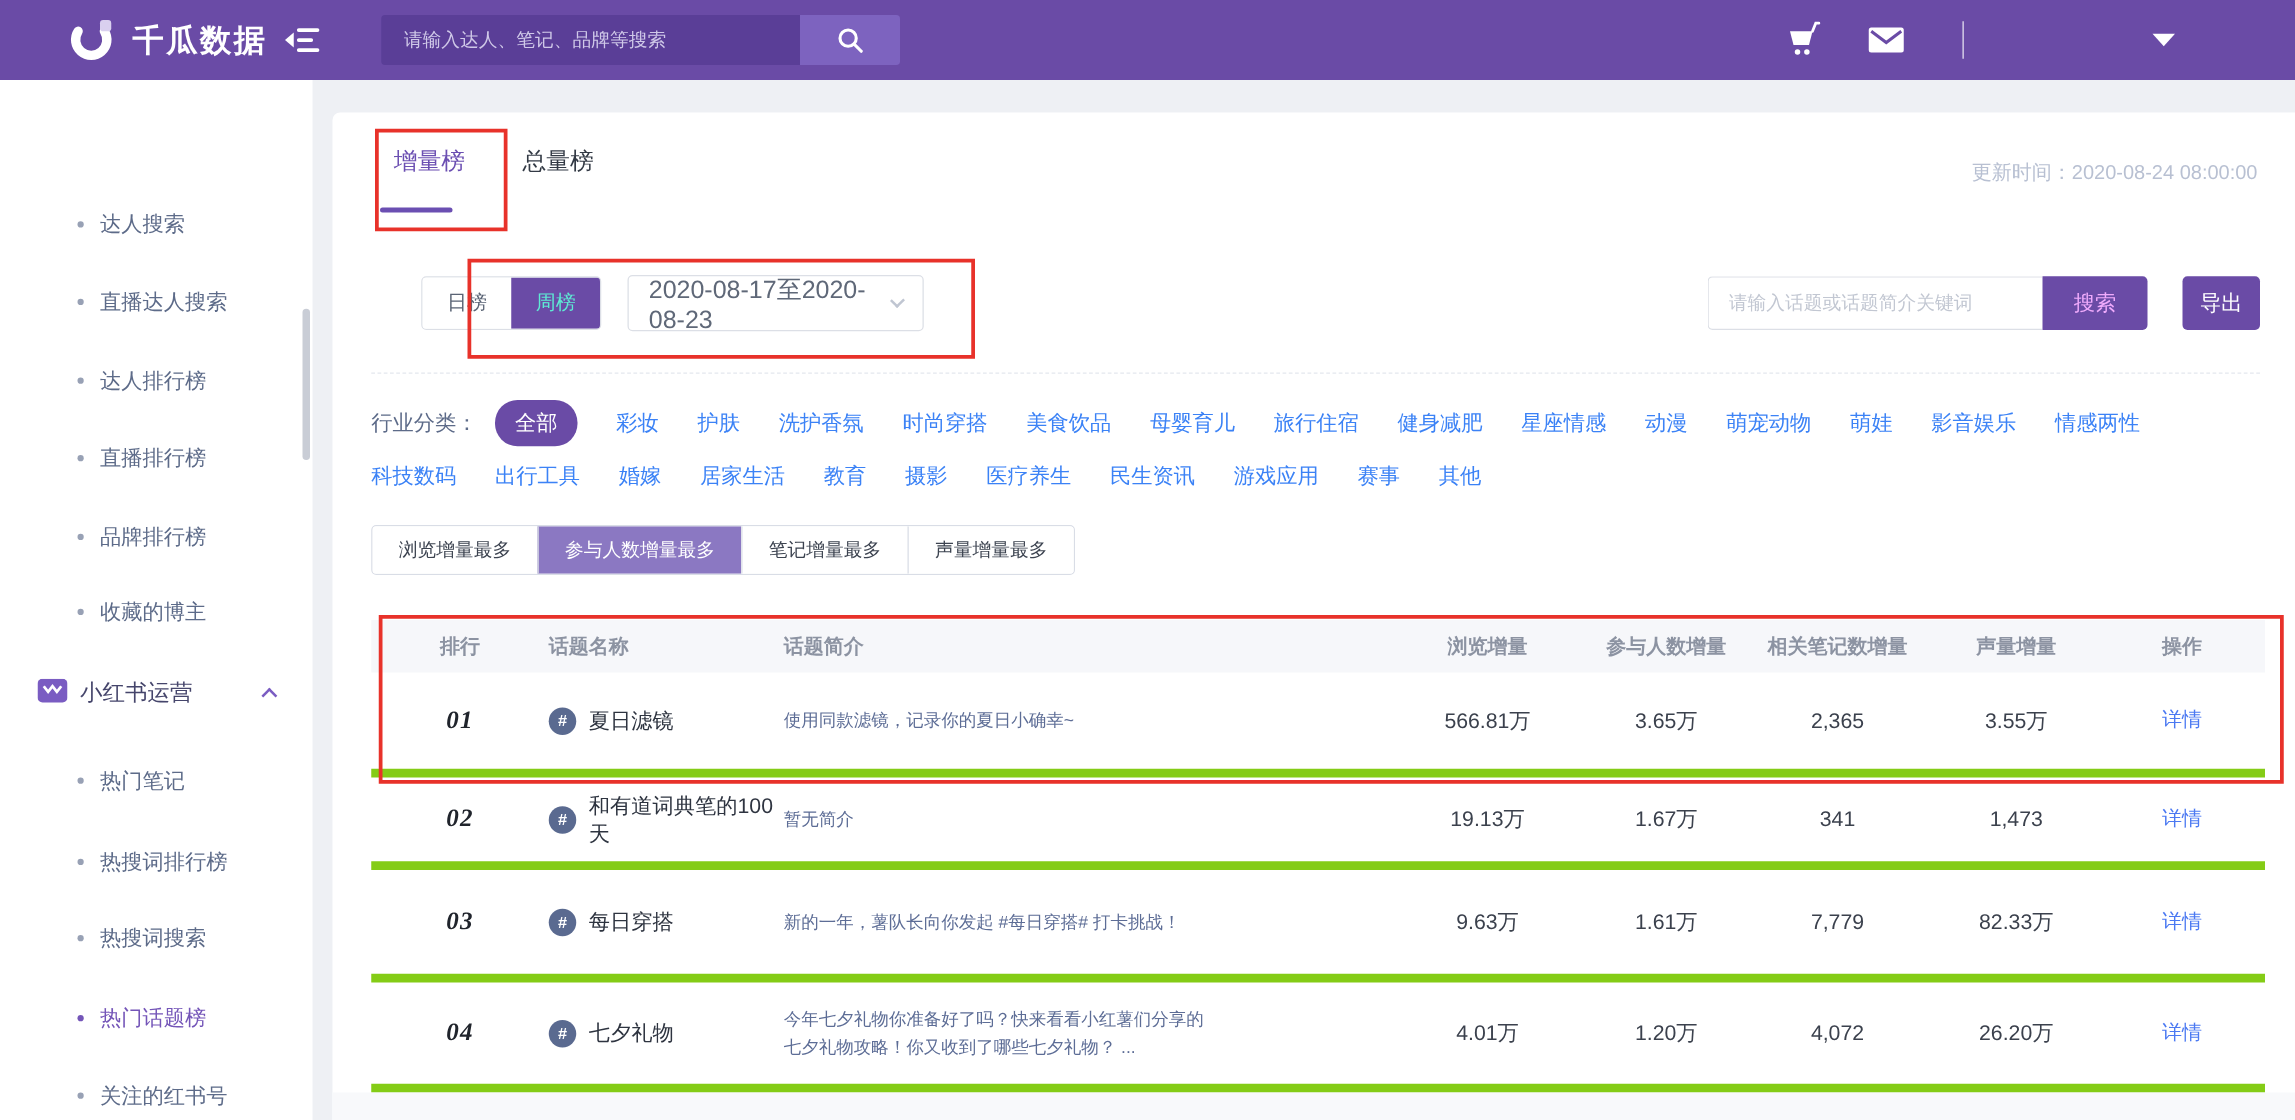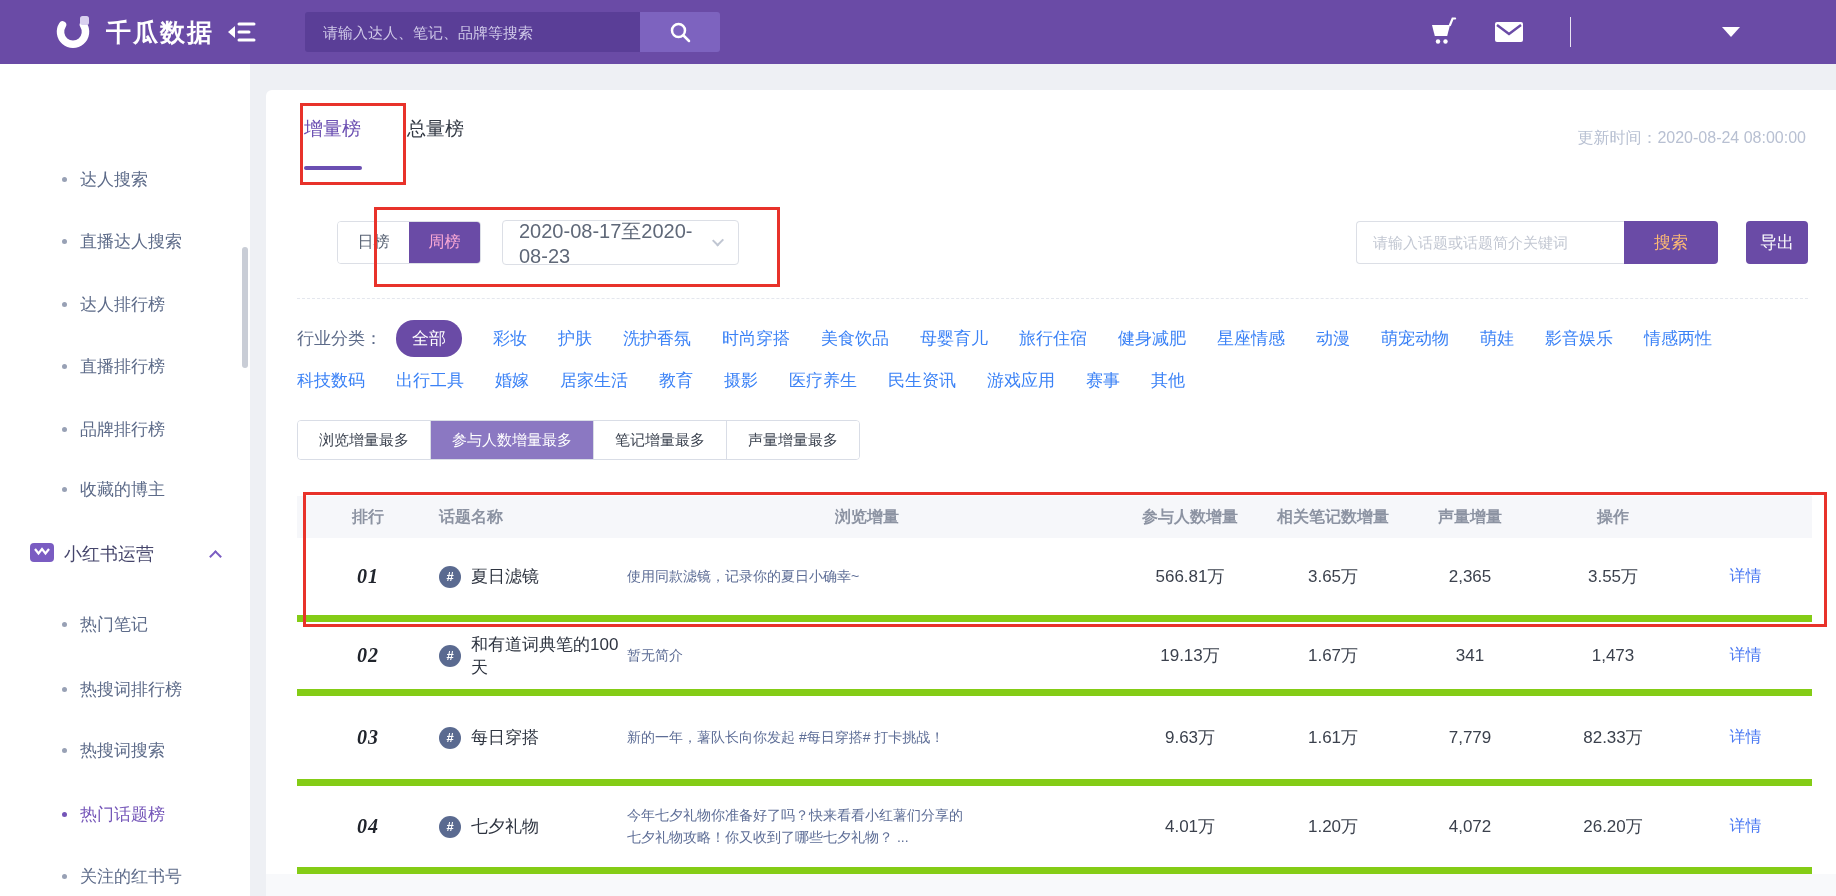--- a/index.html
+++ b/index.html
@@ -33,41 +33,41 @@
   .s-item.active { color:#7455b8; }
   .s-item.active .dot { background:#7455b8; }
   .s-section { position:absolute; left:30px; top:478px; width:190px; display:flex; align-items:center;
     font-size:18px; color:#45456b; cursor:pointer; }
   .s-section .sec-label { margin-left:10px;text-align:center; }
   .chev-up { margin-left:auto; width:9px; height:9px; border-left:2px solid #7a5cc2; border-top:2px solid #7a5cc2;
     transform:rotate(45deg); margin-top:4px; }
   .s-scroll { position:absolute; right:2px; top:183px; width:6px; height:121px; background:#c9cdd6; border-radius:3px; cursor:pointer; }
   
   .card { position:absolute; left:266px; top:90px; width:1570px; height:806px; background:#fff; border-radius:6px 0 0 0; }
-  .tabs { position:absolute; left:38px; top:26px; display:flex; gap:46px; }
+  .tabs { position:absolute; left:49px; top:26px; display:flex; gap:46px; }
   .tab { font-size:19px; color:#333a45; cursor:pointer; }
   .tab.active { color:#6b4fb2; }
   .tab-underline { position:absolute; left:38px; top:76px; width:58px; height:4px; background:#6b4fb2; border-radius:2px; }
   .update-time { position:absolute; right:30px; top:38px; font-size:16px; color:#b8c0d2; white-space:nowrap; }
   
   .period-row { position:absolute; left:39px; top:130px; display:flex; align-items:center;padding-left:32px; }
   .seg { display:flex; border:1px solid #dcdfe6; border-radius:4px; overflow:hidden; height:43px; }
   .seg-btn { width:71px; display:flex; align-items:center; justify-content:center; font-size:16px;
     color:#5a6475; background:#fff; cursor:pointer; }
-  .seg-btn.active { background:#6a4ba6; color:#f9a8d4; }
+  .seg-btn.active { background:#6a4ba6; color:#5eead4; }
   .date-select { margin-left:21px; width:237px; height:45px; border:1px solid #dcdfe6; border-radius:4px;
     display:flex; align-items:center; justify-content:space-between; padding:0 16px; font-size:20px;
     color:#5f6878; cursor:pointer; }
   .chev-down { width:9px; height:9px; border-right:2px solid #c0c6d2; border-bottom:2px solid #c0c6d2;
     transform:rotate(45deg); margin-top:-5px; }
   .topic-search { position:absolute; right:28px; top:131px; display:flex; align-items:center; height:43px; }
   .topic-input { width:268px; height:43px; border:1px solid #dcdfe6; border-right:none; border-radius:4px 0 0 4px;
     padding:0 16px; font-size:15px; color:#333; outline:none; }
   .topic-input::placeholder { color:#c2c7d2; }
-  .search-btn { width:94px; height:43px; background:#6a4ba6; color:#fdba74; font-size:17px; border:none;
+  .search-btn { width:84px; height:43px; background:#6a4ba6; color:#f0abfc; font-size:17px; border:none;
     border-radius:0 4px 4px 0; cursor:pointer; }
   .export-btn { width:62px; height:43px; background:#6a4ba6; color:#fff; font-size:17px; border:none;
     border-radius:4px; margin-left:28px; cursor:pointer; }
   .dashed { position:absolute; left:31px; right:28px; top:208px; border-top:1px dashed #e4e7ee; }
   
   .industry { position:absolute; left:31px; top:230px; }
   .ind-row { display:flex; align-items:center; margin-bottom:12px; }
   .ind-label { color:#5d6b89; font-size:17px; margin-right:14px; white-space:nowrap; }
   .ind-row2 { }
   .pill { color:#3b82f6; font-size:17px; margin-right:31px; cursor:pointer; white-space:nowrap; }
@@ -267,20 +267,21 @@
     <div class="sort-tab">浏览增量最多</div>
     <div class="sort-tab active">参与人数增量最多</div>
     <div class="sort-tab">笔记增量最多</div>
     <div class="sort-tab">声量增量最多</div>
   </div>
 
   <div class="ttable">
     <div class="trow thead">
       <div class="th">排行</div>
       <div class="th left">话题名称</div>
+      <div class="th left">话题简介</div>
       <div class="th">浏览增量</div>
       <div class="th">参与人数增量</div>
       <div class="th">相关笔记数增量</div>
       <div class="th">声量增量</div>
       <div class="th">操作</div>
     </div>
 
     <div class="trow drow" style="height:84px">
       <div class="c-rank">01</div>
       <div class="c-topic">

